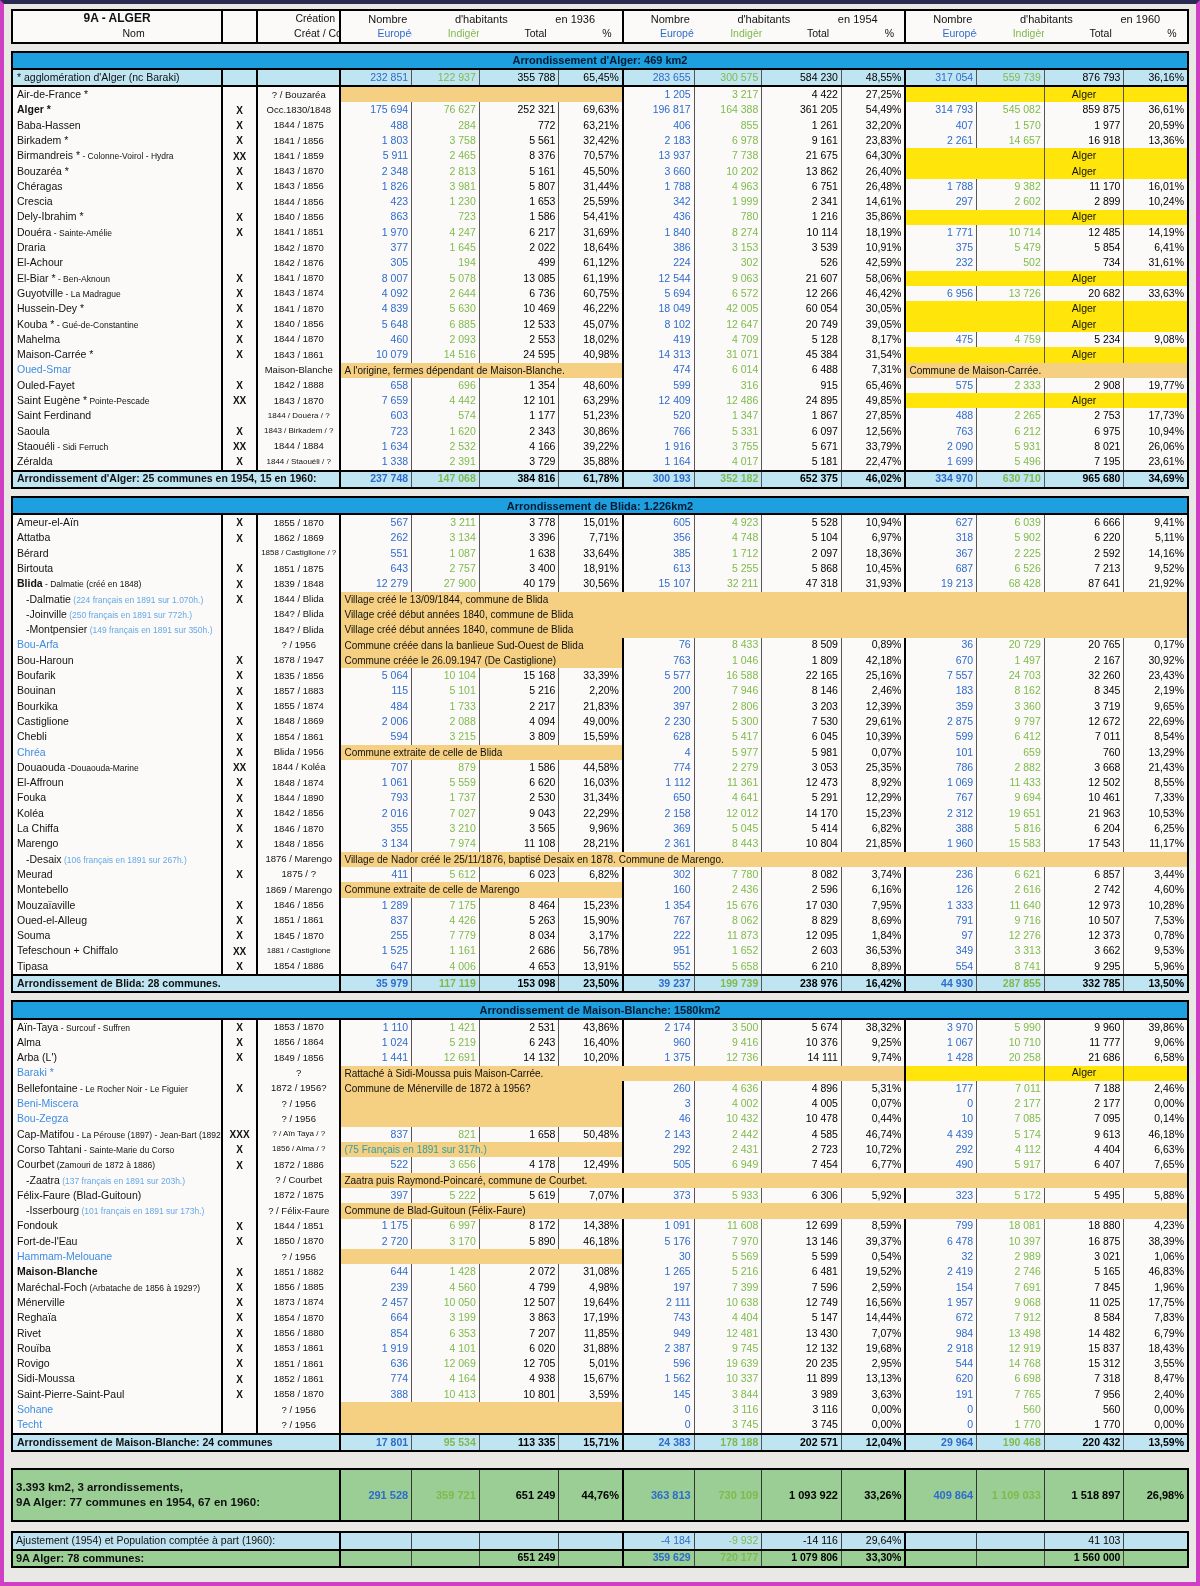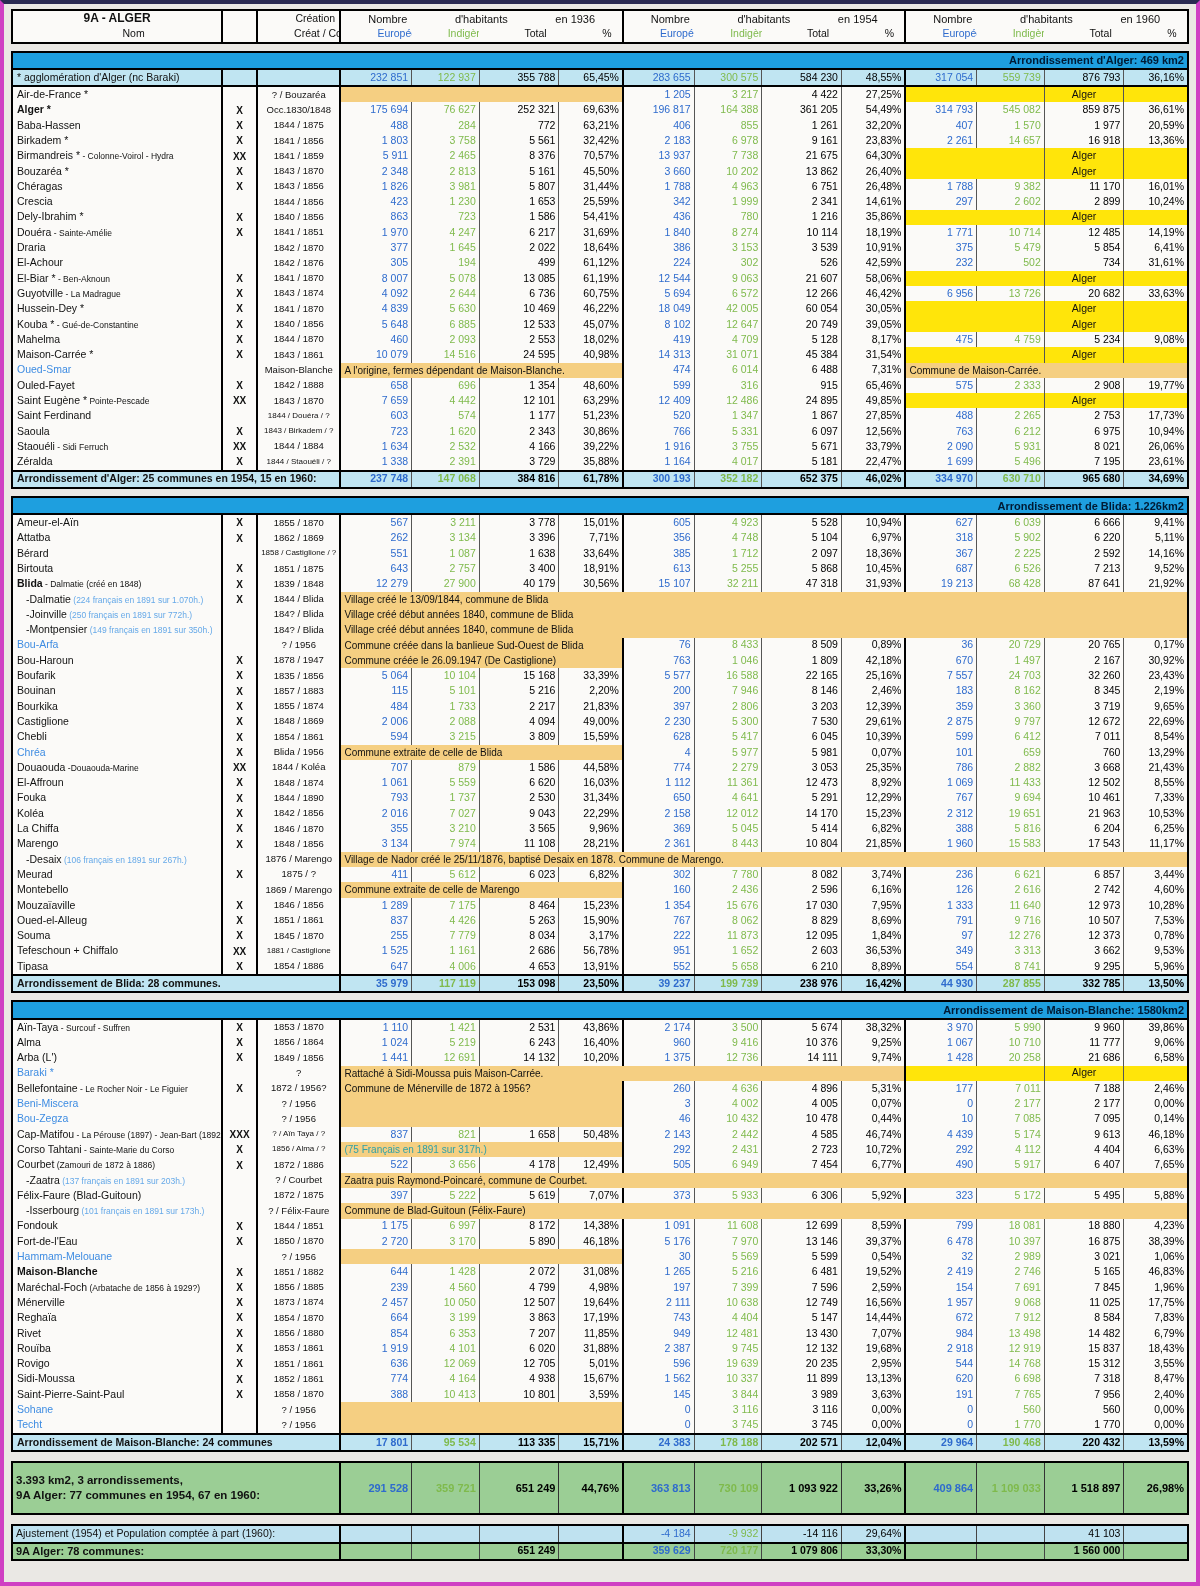--- a/index.html
+++ b/index.html
@@ -13,21 +13,21 @@
   td.bL2{border-left:2px solid #000;}
   .sec,.hdr,.grn,.adj{border:2px solid #000;margin-bottom:7px;}
   
   .hdr td{border-left:none;background:#fbfaf8;text-align:center;}
   .hdr td.bL2{border-left:2px solid #000;}
   .hdr .ttl{font-weight:bold;font-size:12px;}
   .hdr .grpwords{display:flex;justify-content:space-around;font-size:11px;}
   .hdr .colh{font-size:10.5px;padding-left:36px;}
   .eurh{color:#2e6bcd;} .indh{color:#7fba4c;}
   
-  .bar td{background:#1e9fdf;font-weight:bold;font-size:11px;color:#001a33;text-align:right;
+  .bar td{background:#1e9fdf;font-weight:bold;font-size:11px;color:#001a33;text-align:center;
     border-top:2px solid #000;border-bottom:2px solid #000;}
   
   .name{text-align:left;padding-left:4px;}
   .nm{font-size:10.5px;} .nm.blue{color:#3e8ce2;} .nm.bold{font-weight:bold;}
   .sm{font-size:8.5px;} .ann{font-size:8.5px;color:#66a9e8;}
   .subrow .name{padding-left:13px;}
   .egl{text-align:center;font-weight:bold;font-size:10px;}
   .cre{text-align:center;font-size:9.5px;} .cre.cs{font-size:8px;}
   .eur{color:#2e6bcd;text-align:right;} .ind{color:#7fba4c;text-align:right;}
   .tot{color:#000;text-align:right;} .pct{color:#000;text-align:right;}
@@ -1515,21 +1515,21 @@
             <td class="ind">178 188</td>
             <td class="tot">202 571</td>
             <td class="pct">12,04%</td>
             <td class="eur bL2">29 964</td>
             <td class="ind">190 468</td>
             <td class="tot">220 432</td>
             <td class="pct">13,59%</td>
           </tr>
         </tbody>
       </table>
-      <table class="grn" style="margin-top: 9px;">
+      <table class="grn" style="margin-top: 16px;">
         <colgroup>
           <col style="width: 17.4%;">
           <col style="width: 2.9%;">
           <col style="width: 6.9%;">
           <col style="width: 5.9%;">
           <col style="width: 5.6%;">
           <col style="width: 6.6%;">
           <col style="width: 5.3%;">
           <col style="width: 5.9%;">
           <col style="width: 5.6%;">

